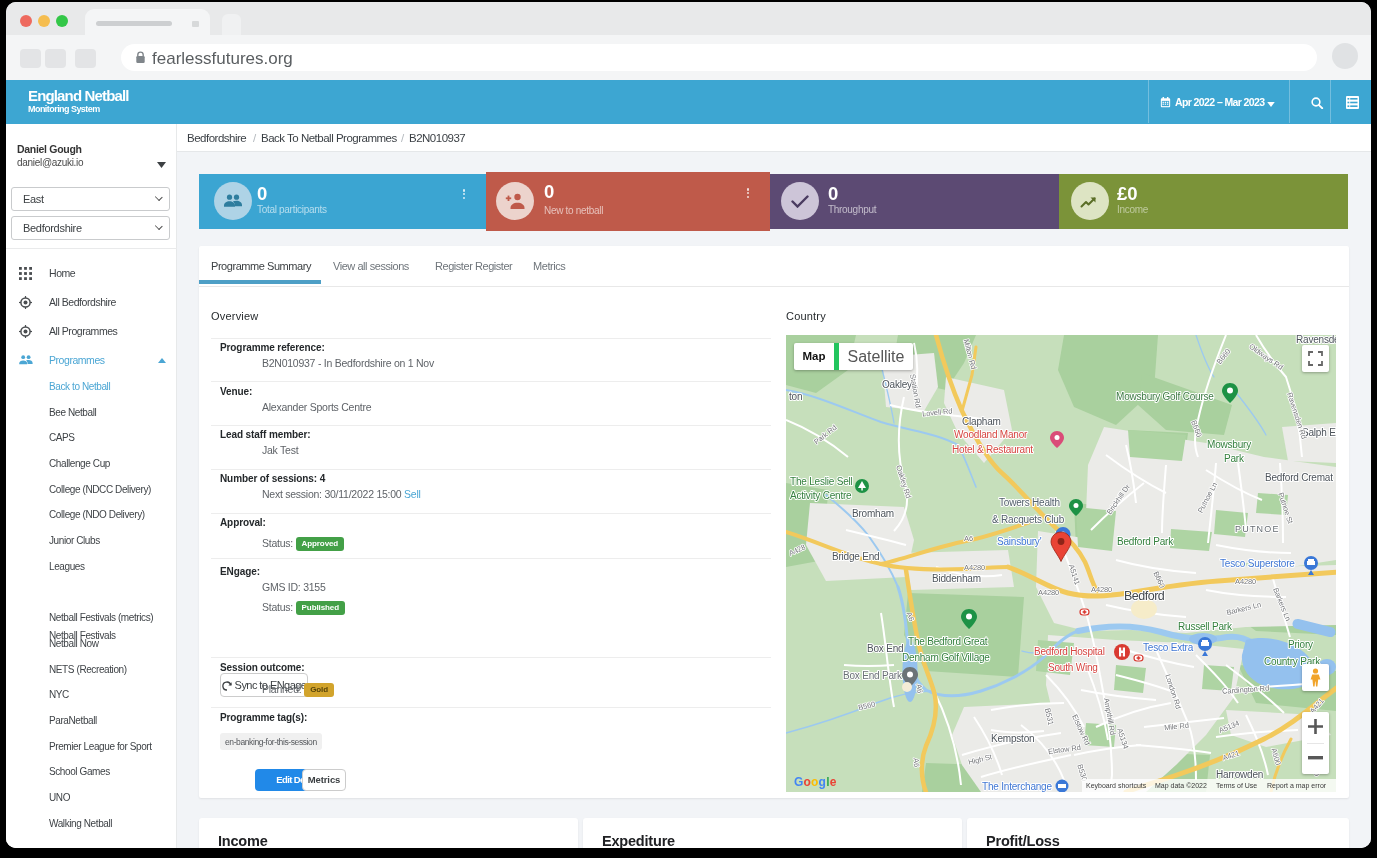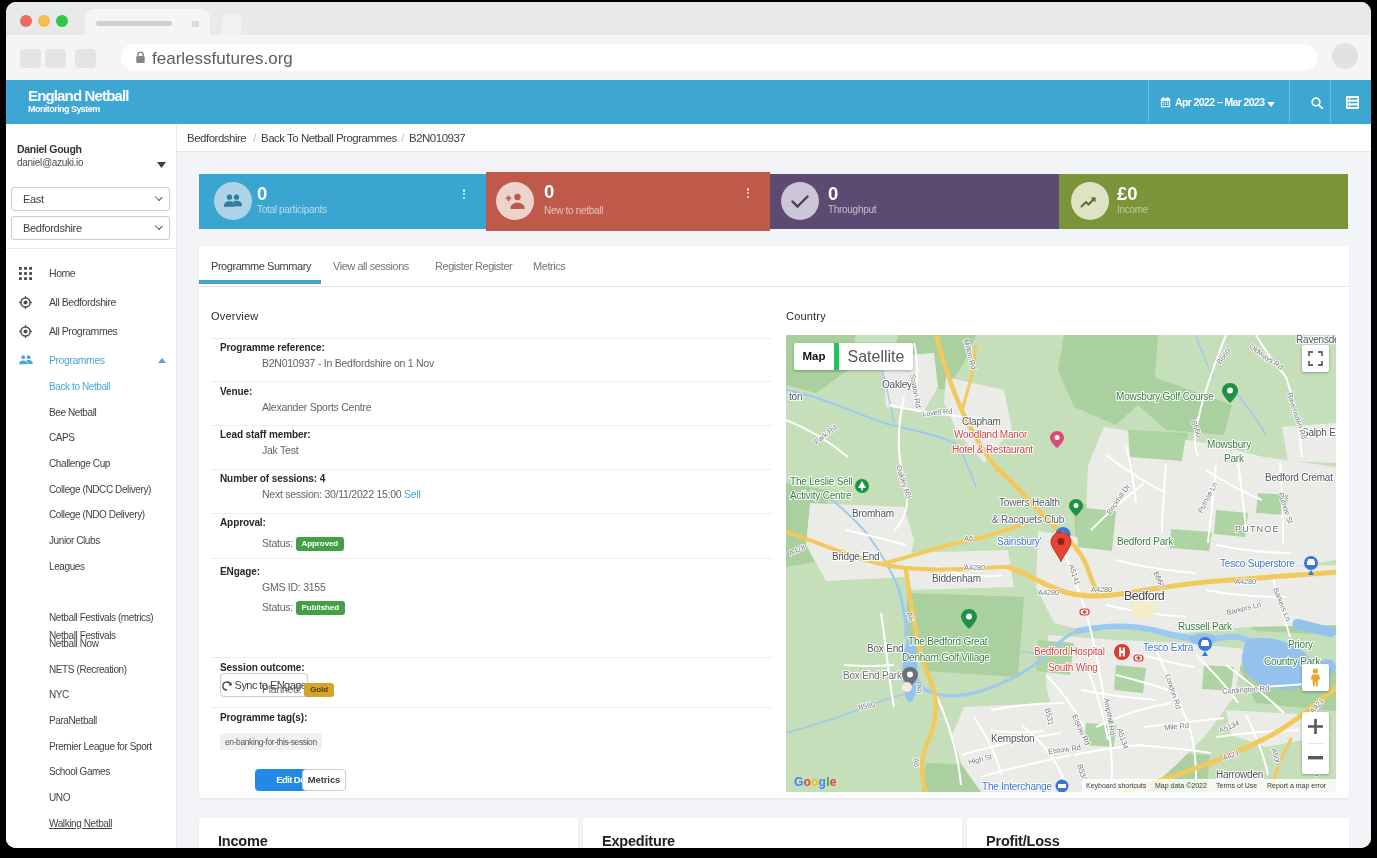--- a/index.html
+++ b/index.html
@@ -199,21 +199,21 @@
       <div class="smi" style="top:437.3px;">Leagues</div>
       <div class="smi" style="top:462.8px;margin-top:44px;">Netball Festivals</div>
       <div class="smi" style="top:488.5px;">Netball Festivals (metrics)</div>
       <div class="smi" style="top:514.3px;">Netball Now</div>
       <div class="smi" style="top:540px;">NETS (Recreation)</div>
       <div class="smi" style="top:565.8px;">NYC</div>
       <div class="smi" style="top:591.5px;">ParaNetball</div>
       <div class="smi" style="top:617px;">Premier League for Sport</div>
       <div class="smi" style="top:642.8px;">School Games</div>
       <div class="smi" style="top:668.5px;">UNO</div>
-      <div class="smi" style="top:694.3px;text-decoration:underline;">Walking Netball</div>
+      <div class="smi" style="top:694.3px;">Walking Netball</div>
     </div>
     <div class="content">
       <div class="crumbs">
         <span style="left:10px;">Bedfordshire</span>
           <span class="sep" style="left:76px;">/</span>
           <span style="left:84px;">Back To Netball Programmes</span>
           <span class="sep" style="left:224px;">/</span>
           <span style="left:232px;">B2N010937</span>
       </div>
 

